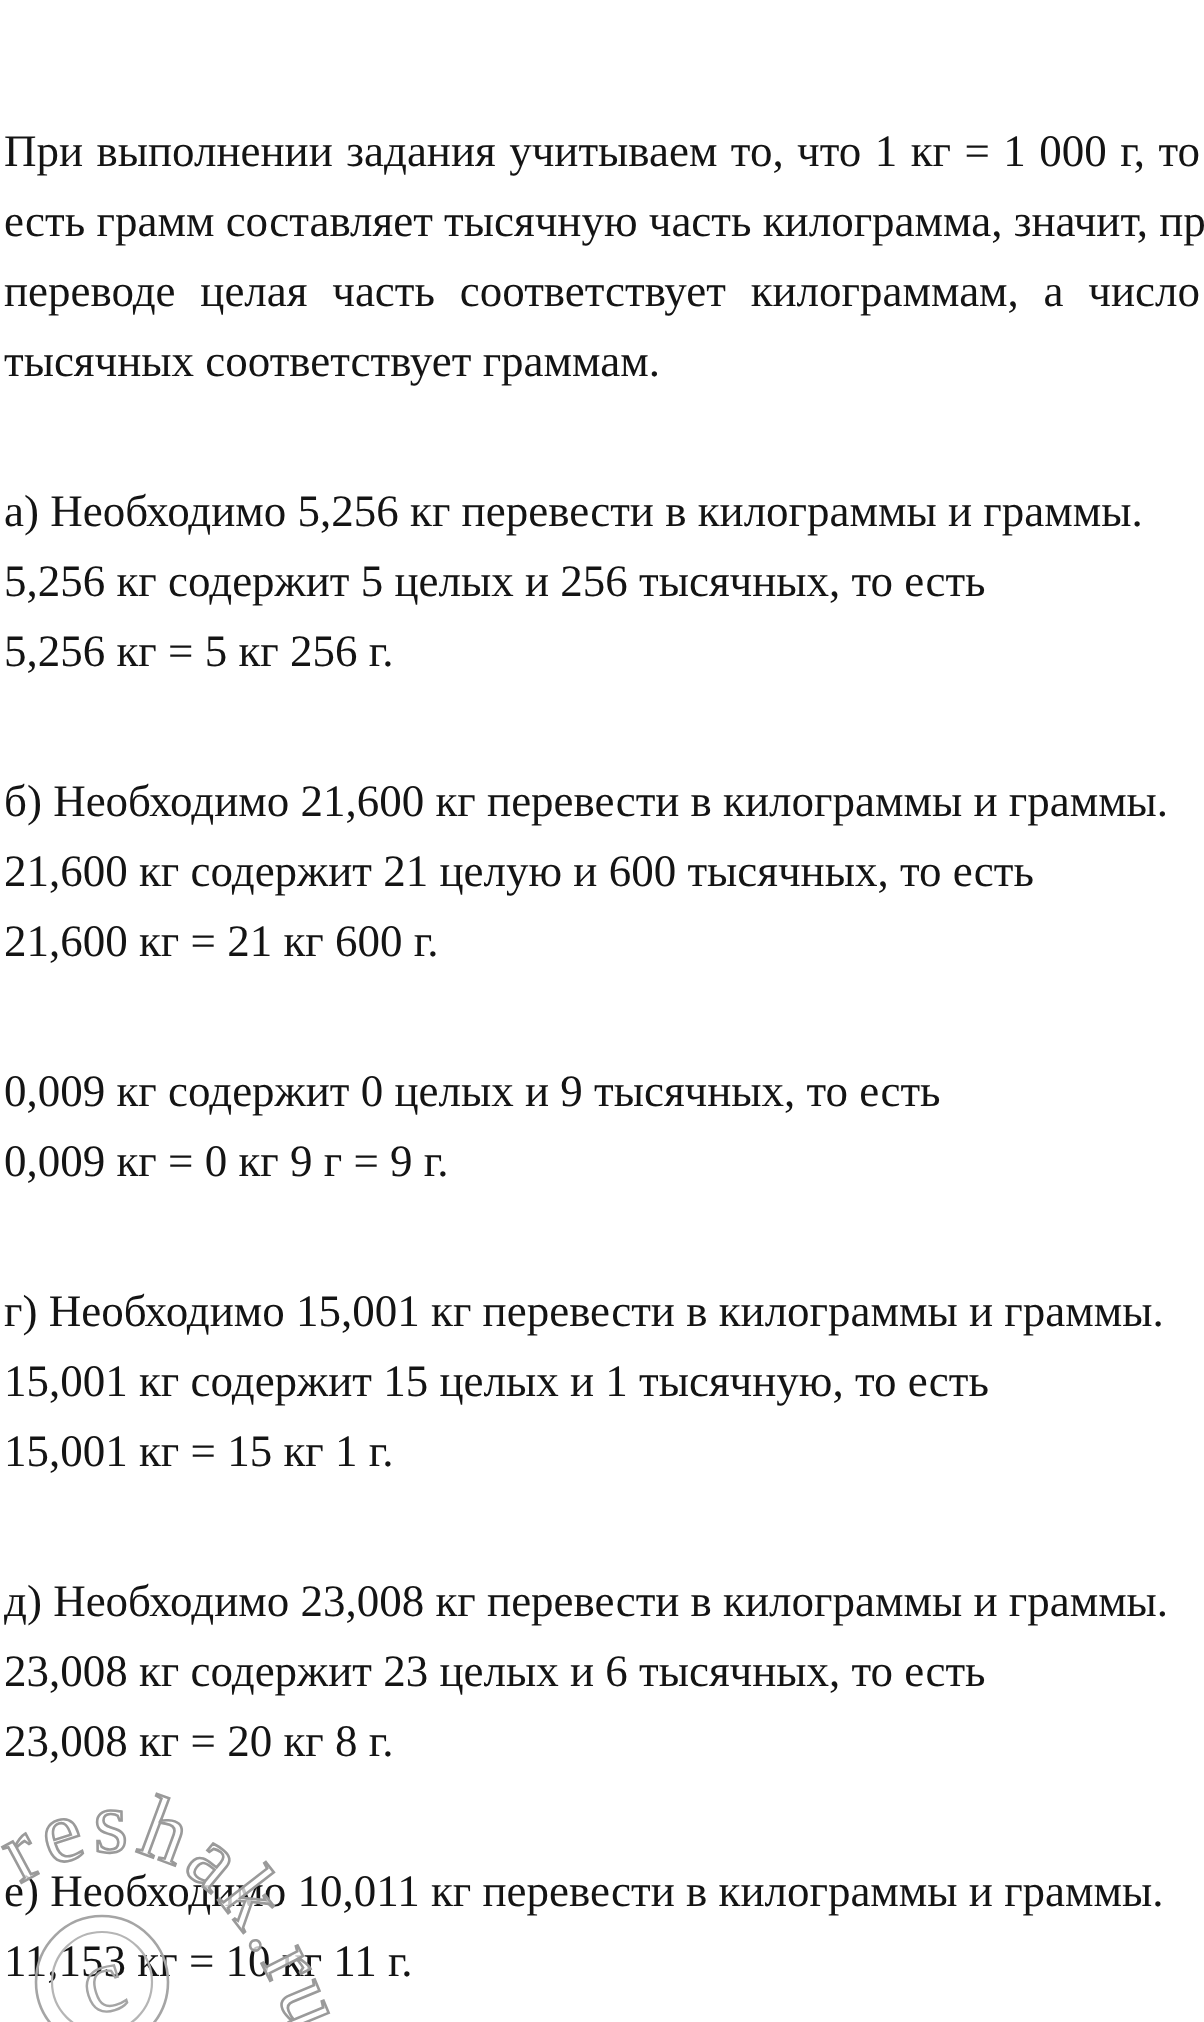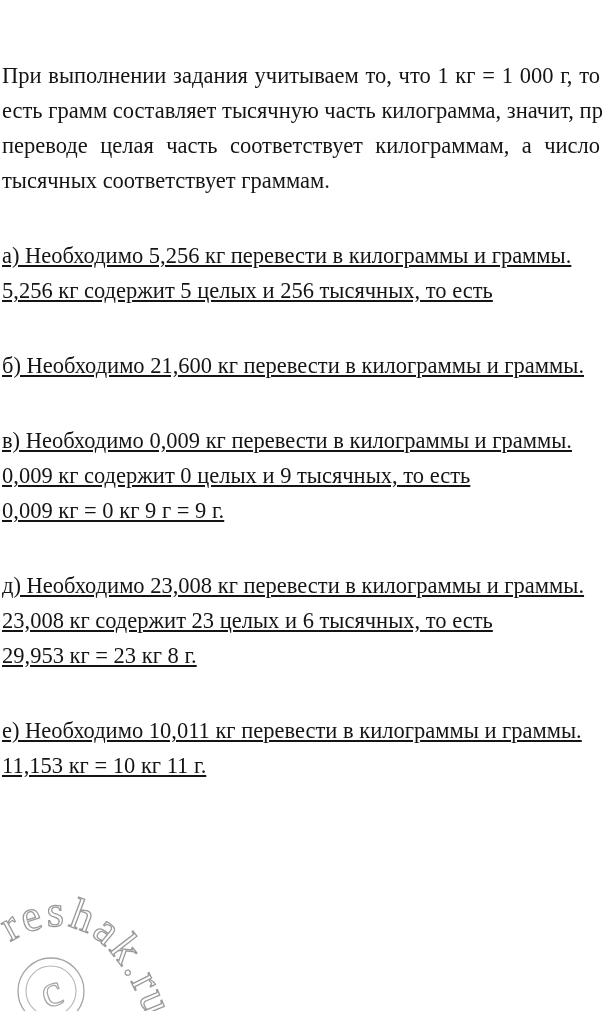--- a/index.html
+++ b/index.html
@@ -27,21 +27,21 @@
     text-align: justify;
     text-align-last: justify;
     white-space: nowrap;
   }
   .jline-last {
     display: block;
     text-align: right;
     text-align-last: left;
   }
   .section { margin-top: 40px; }
-  .tline { display: block; text-align: left; white-space: nowrap; text-decoration: underline; }
+  .tline { display: block; text-align: left; white-space: nowrap; }
   
   .watermark {
     position: absolute;
     left: 0;
     top: 840px;
     width: 230px;
     height: 171px;
     pointer-events: none;
   }
   .wm-arc-text {
@@ -70,37 +70,44 @@
   <p class="intro">
     <span class="jline">При выполнении задания учитываем то, что 1 кг = 1 000 г, то</span>
     <span class="jline">есть грамм составляет тысячную часть килограмма, значит, при</span>
     <span class="jline">переводе целая часть соответствует килограммам, а число</span>
     <span class="jline-last">тысячных соответствует граммам.</span>
   </p>
 
   <div class="section">
     <span class="tline">а) Необходимо 5,256 кг перевести в килограммы и граммы.</span>
     <span class="tline">5,256 кг содержит 5 целых и 256 тысячных, то есть</span>
+    <span class="tline">5,256 кг = 5 кг 256 г.</span>
   </div>
 
   <div class="section">
     <span class="tline">б) Необходимо 21,600 кг перевести в килограммы и граммы.</span>
+    <span class="tline">21,600 кг содержит 21 целую и 600 тысячных, то есть</span>
+    <span class="tline">21,600 кг = 21 кг 600 г.</span>
   </div>
 
   <div class="section">
-    <span class="tline">в) Необходимо 0,009 кг перевести в килограммы и граммы.</span>
     <span class="tline">0,009 кг содержит 0 целых и 9 тысячных, то есть</span>
     <span class="tline">0,009 кг = 0 кг 9 г = 9 г.</span>
   </div>
 
+  <div class="section">
+    <span class="tline">г) Необходимо 15,001 кг перевести в килограммы и граммы.</span>
+    <span class="tline">15,001 кг содержит 15 целых и 1 тысячную, то есть</span>
+    <span class="tline">15,001 кг = 15 кг 1 г.</span>
+  </div>
 
   <div class="section">
     <span class="tline">д) Необходимо 23,008 кг перевести в килограммы и граммы.</span>
     <span class="tline">23,008 кг содержит 23 целых и 6 тысячных, то есть</span>
-    <span class="tline">29,953 кг = 23 кг 8 г.</span>
+    <span class="tline">23,008 кг = 20 кг 8 г.</span>
   </div>
 
   <div class="section">
     <span class="tline">е) Необходимо 10,011 кг перевести в килограммы и граммы.</span>
     <span class="tline">11,153 кг = 10 кг 11 г.</span>
   </div>
 
   <div class="watermark">
     <svg width="230" height="171" viewBox="0 0 230 171" xmlns="http://www.w3.org/2000/svg">
       <defs>

